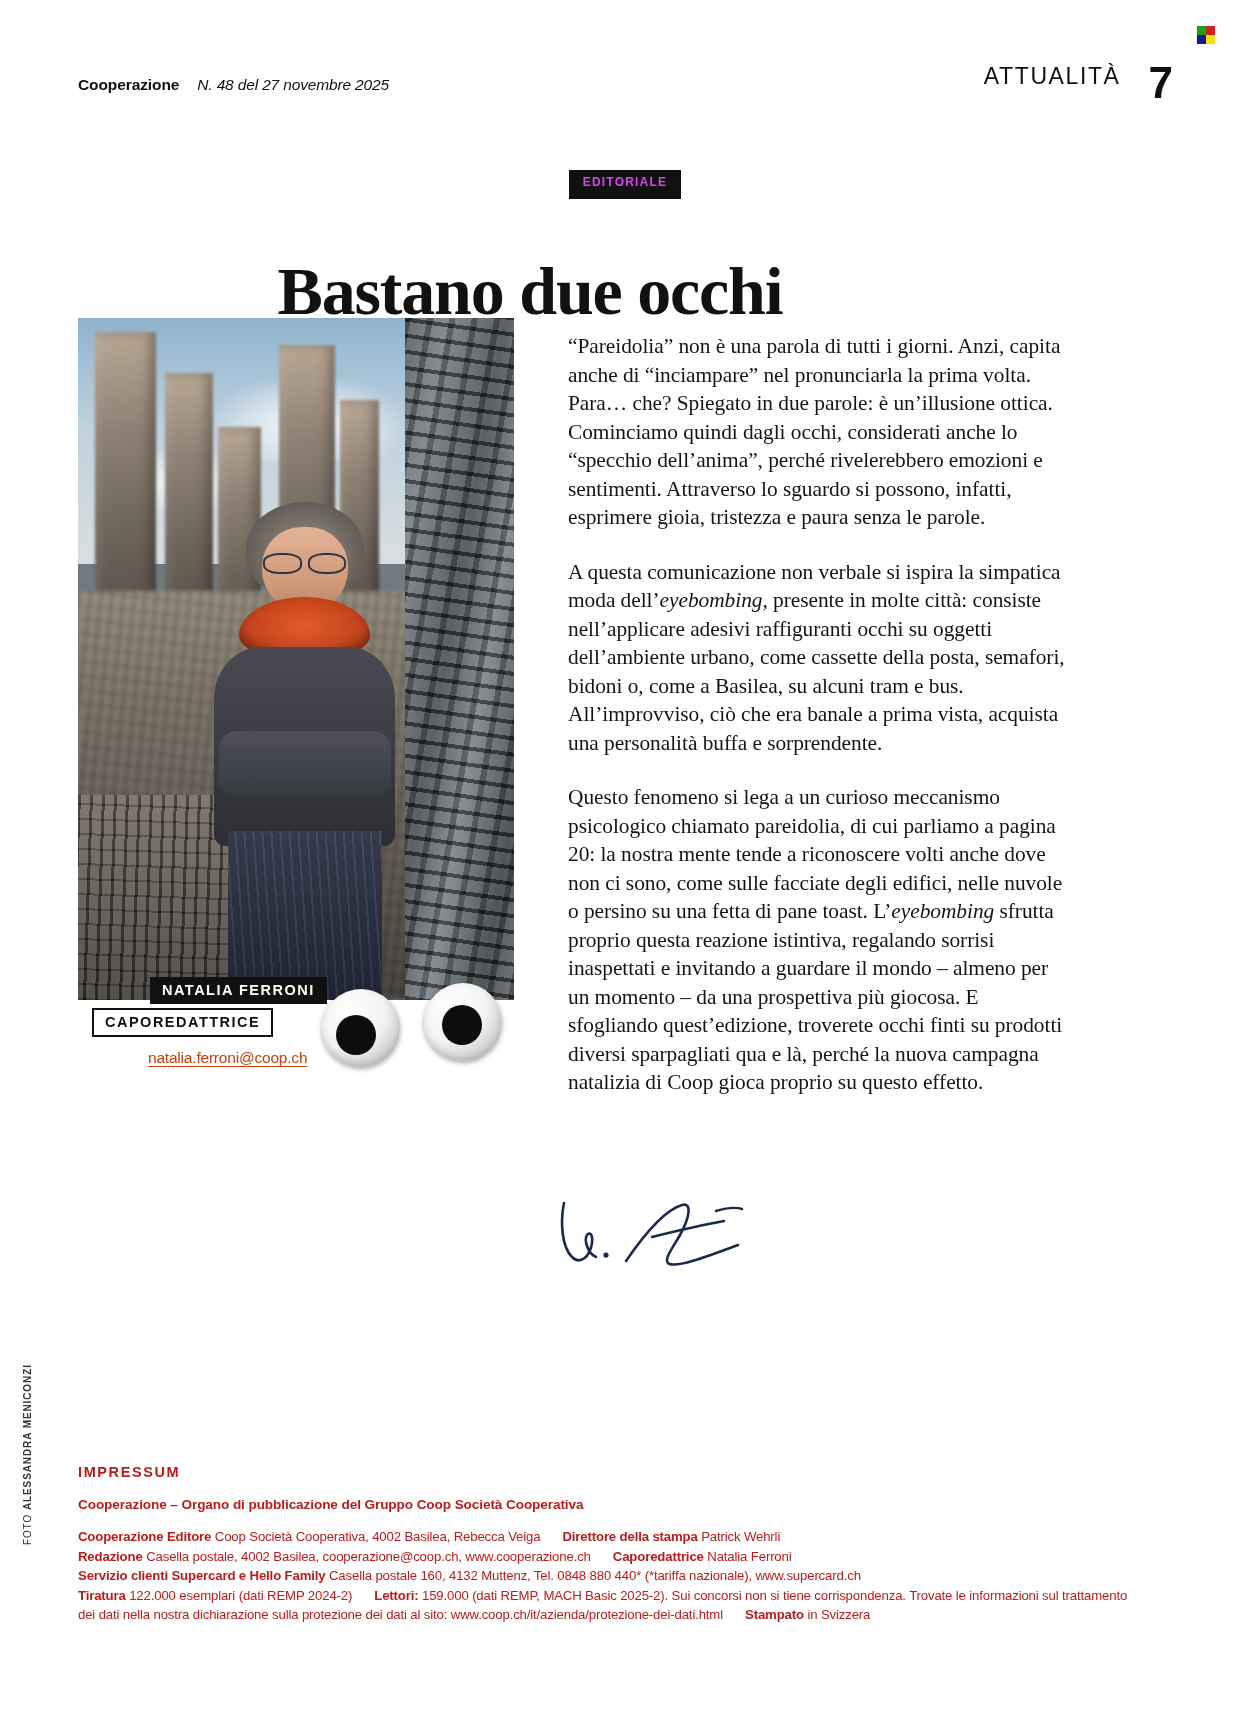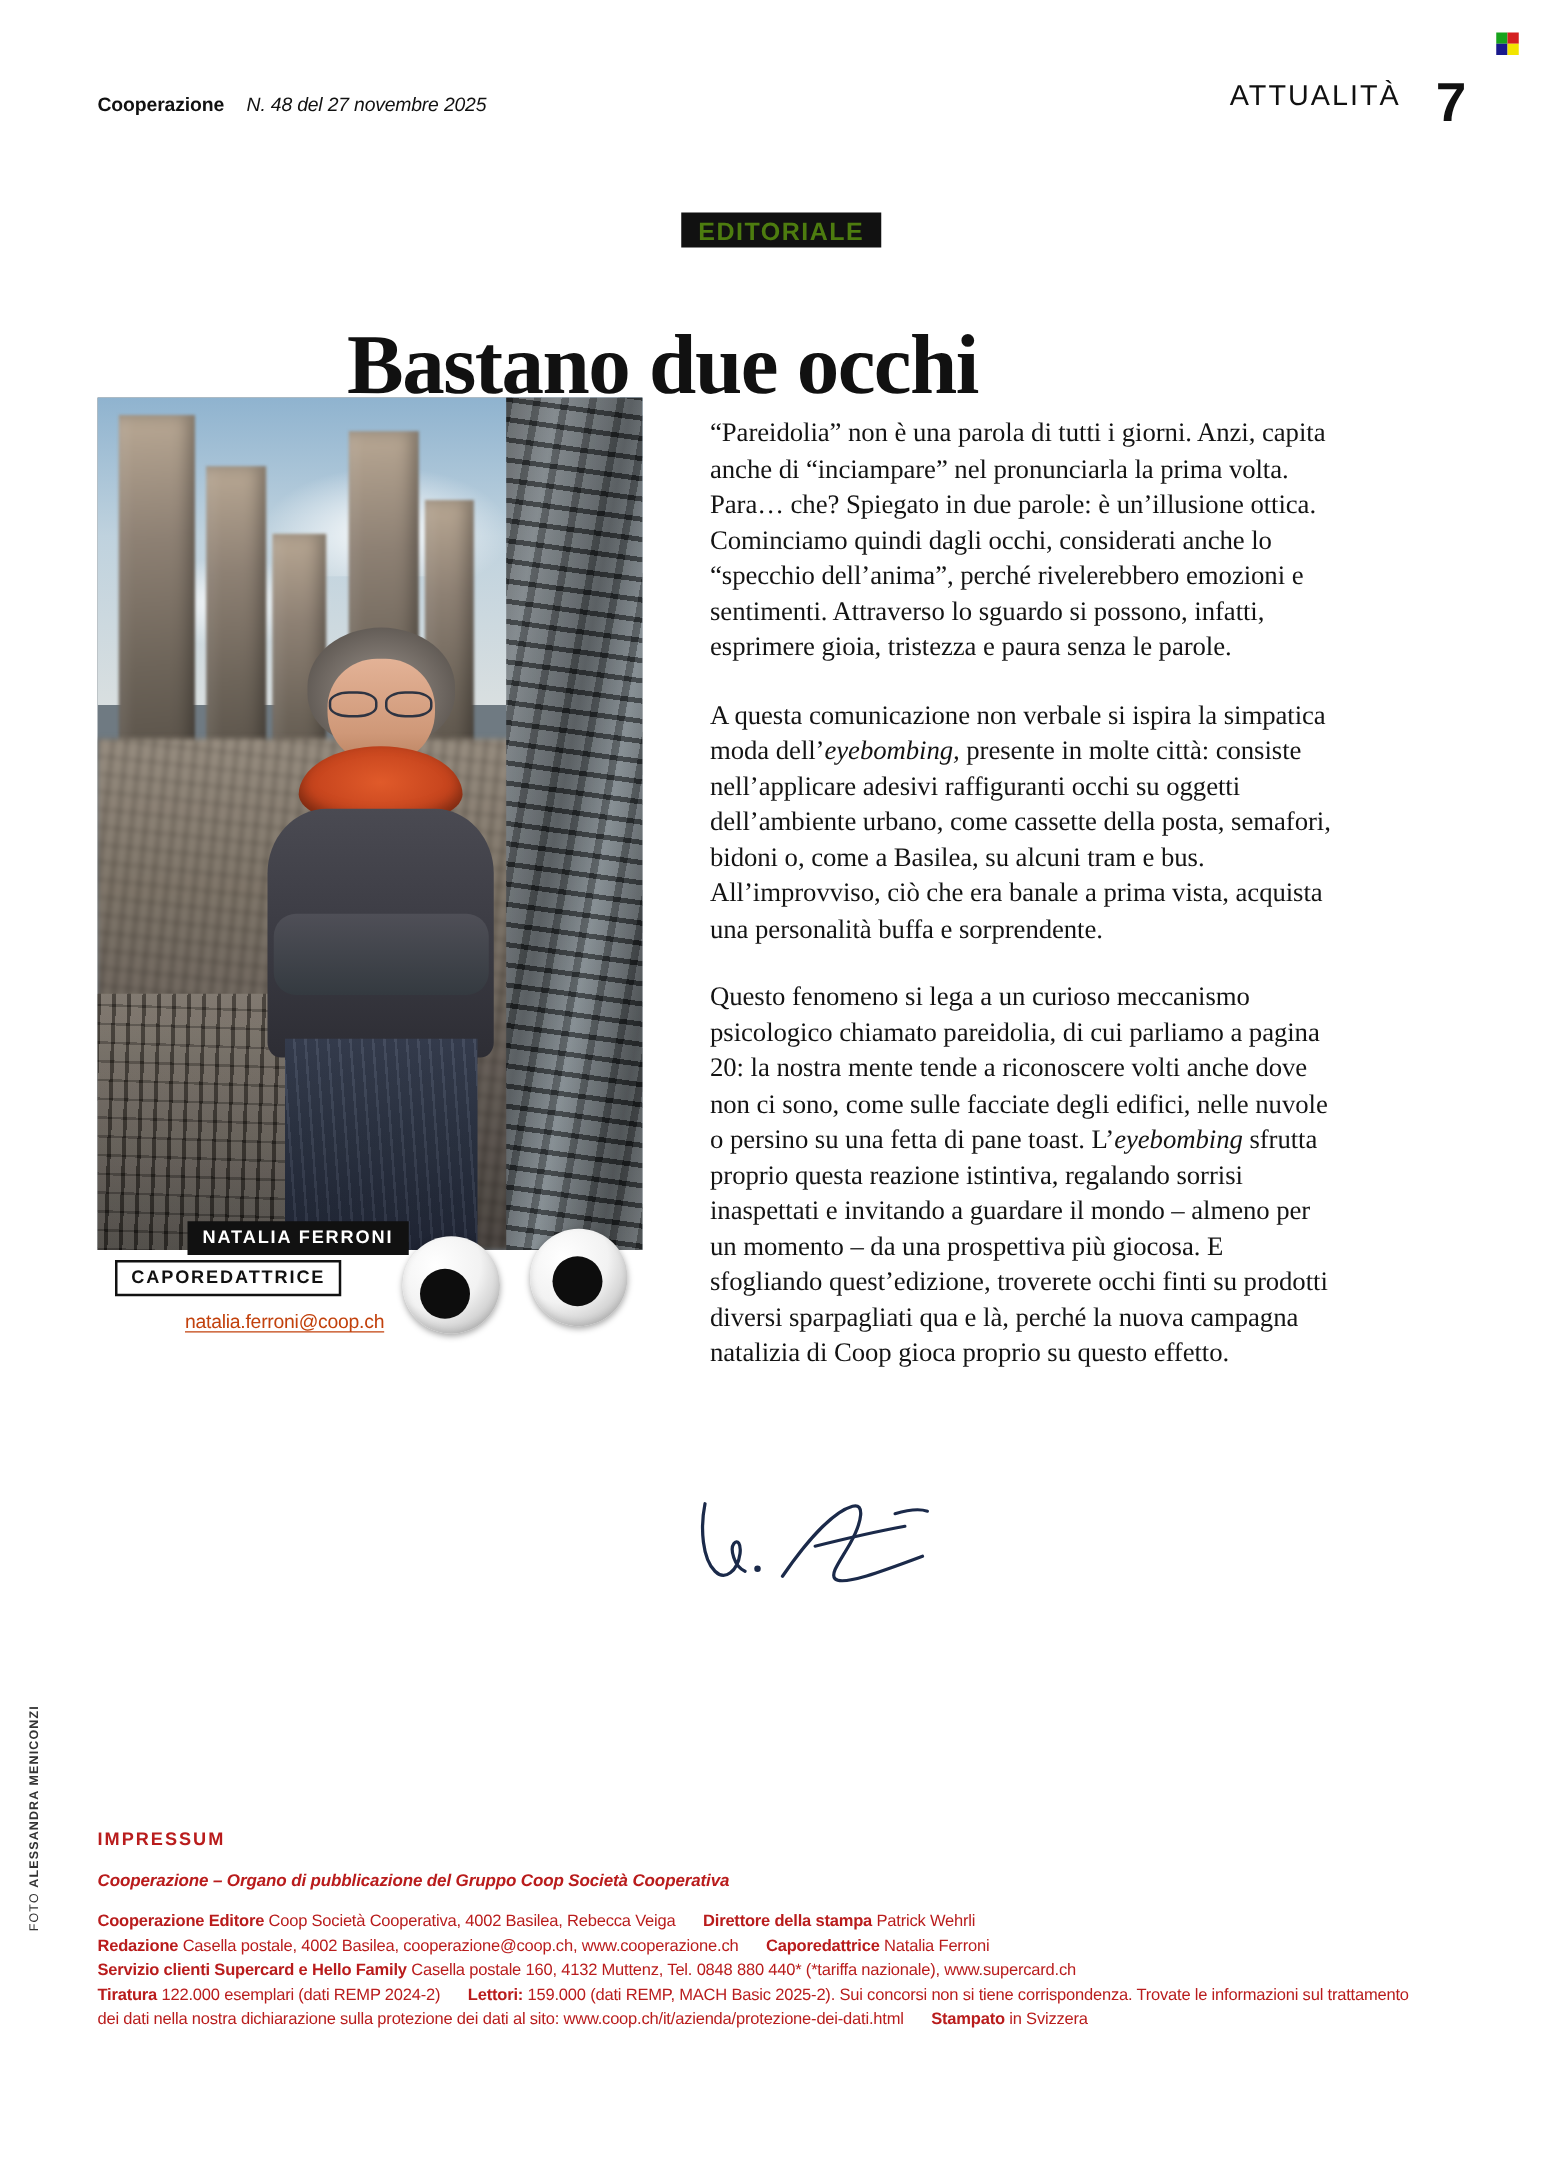--- a/index.html
+++ b/index.html
@@ -78,25 +78,25 @@
   #kicker-wrap {
     position: absolute;
     top: 170px;
     left: 0;
     width: 1250px;
     text-align: center;
   }
   .kicker {
     display: inline-block;
     background: #111111;
-    color: #4d7c0f;
-    font-weight: bold;
-    font-size: 20px;
+    color: #d946ef;
+    font-weight: bold;
+    font-size: 12px;
     letter-spacing: 1.2px;
-    padding: 5px 14px 0 14px;
+    padding: 5px 14px 10px 14px;
   }
 
   
   #headline {
     position: absolute;
     top: 206px;
     left: 0;
     width: 1060px;
     text-align: center;
     font-family: "Liberation Serif", serif;
@@ -321,21 +321,20 @@
     font-weight: bold;
     font-size: 14.5px;
     letter-spacing: 1.6px;
     margin-bottom: 17px;
   }
   #impressum .imp-sub {
     font-weight: bold;
     font-size: 13.6px;
     letter-spacing: -0.1px;
     margin-bottom: 15px;
-    font-style: italic;
   }
   #impressum .imp-line {
     font-size: 13.2px;
     line-height: 19.5px;
     letter-spacing: -0.15px;
   }
   #impressum .imp-line b { font-weight: bold; }
   #impressum .gap { display: inline-block; width: 22px; }
 </style>
 </head>

